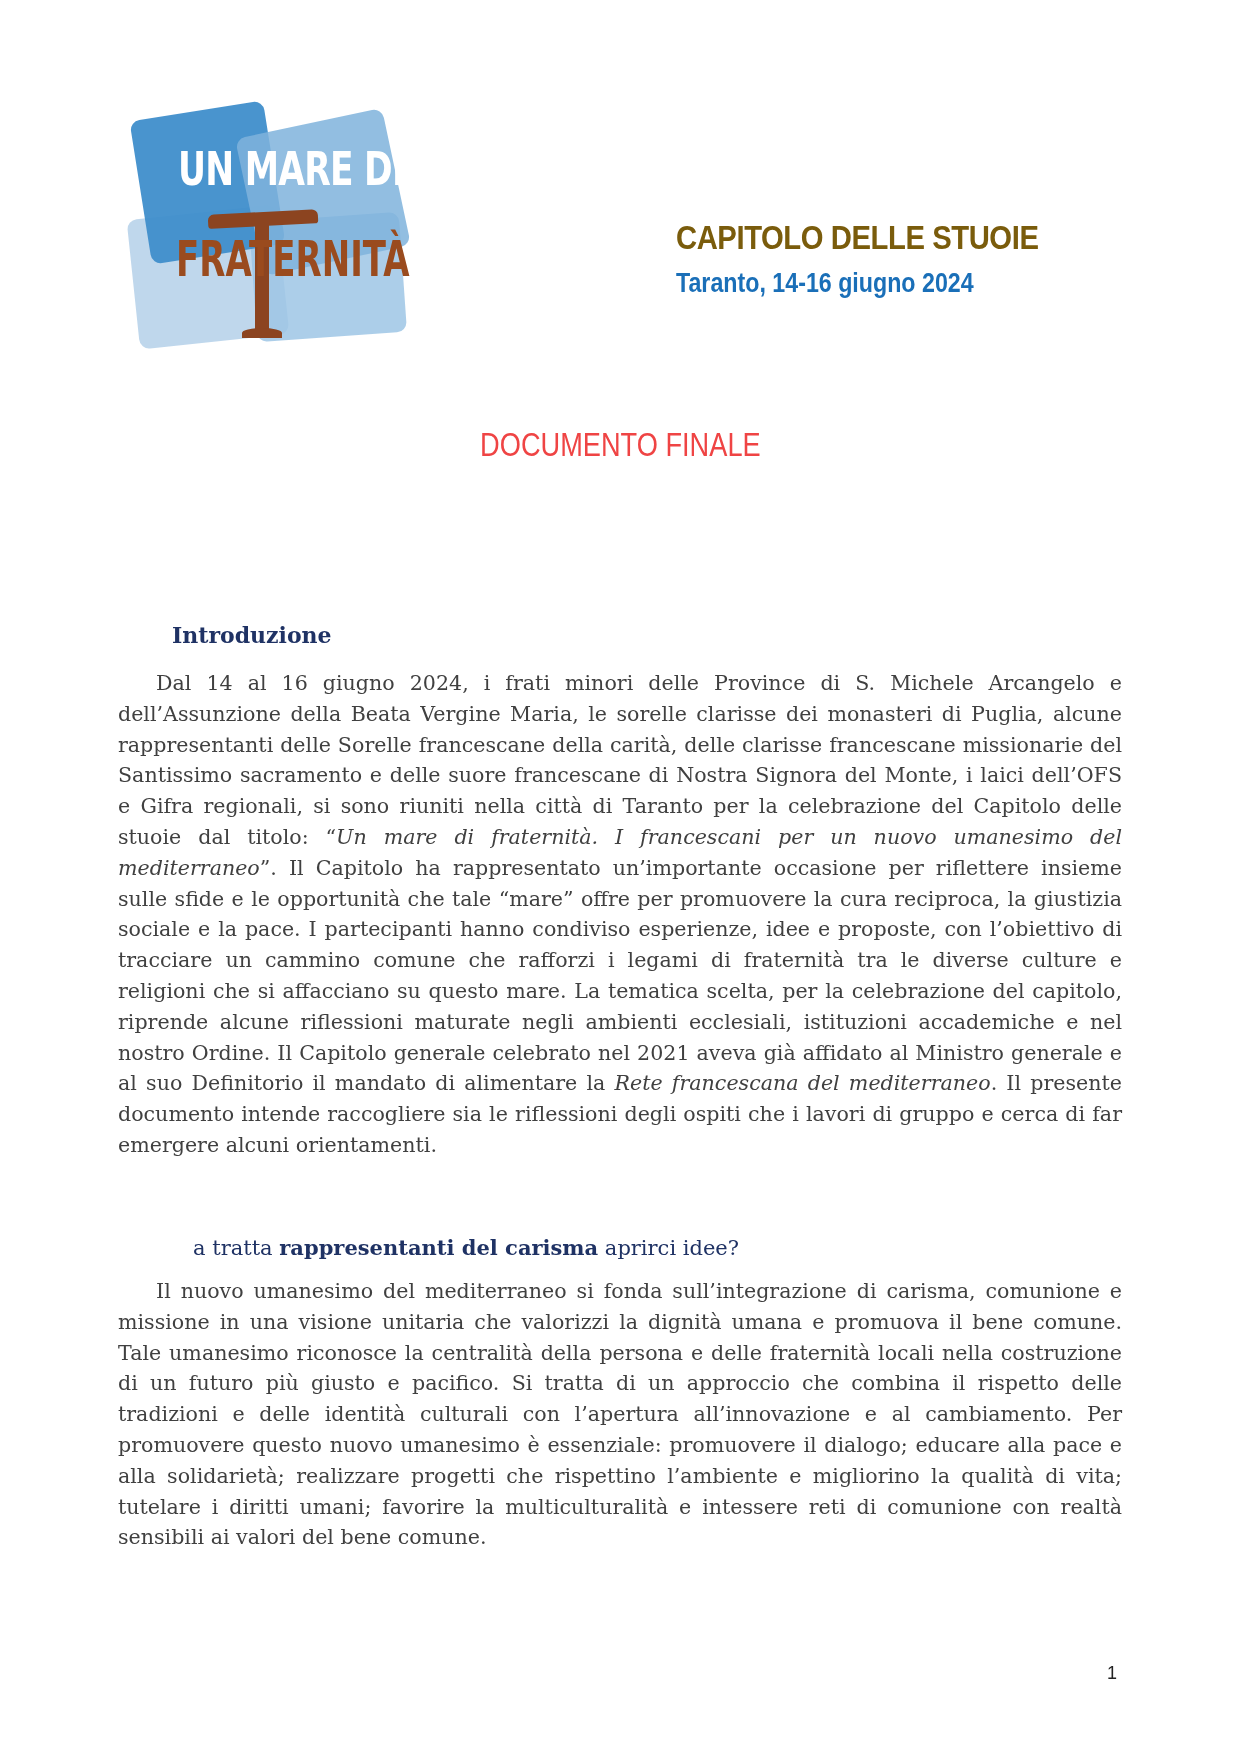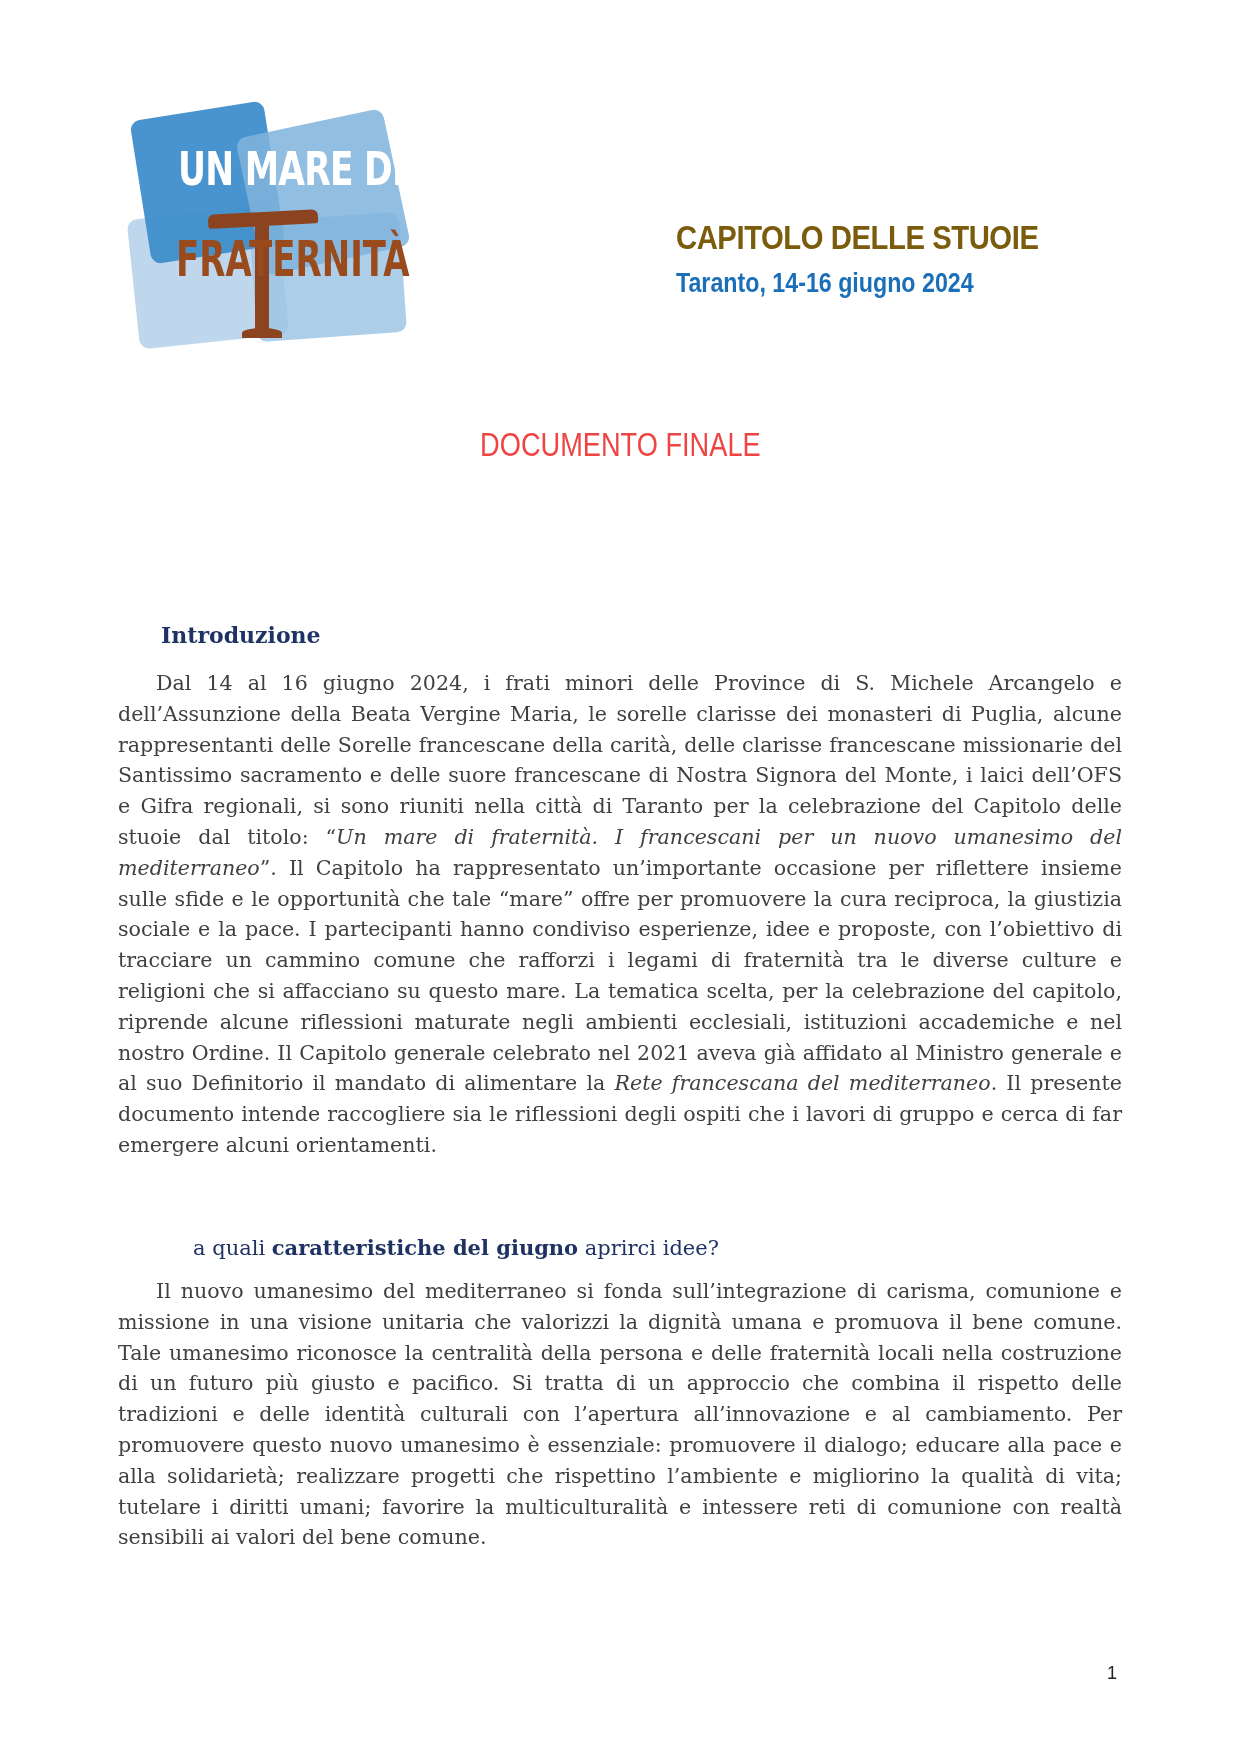--- a/index.html
+++ b/index.html
@@ -18,21 +18,21 @@
   .logo .tau-bar { position: absolute; left: 80px; top: 120px; width: 110px; height: 14px; background: #8c4420; border-radius: 6px 6px 3px 3px; transform: rotate(-3deg); }
   .logo .tau-stem { position: absolute; left: 127px; top: 125px; width: 14px; height: 120px; background: #8c4420; }
   .logo .tau-foot { position: absolute; left: 114px; top: 236px; width: 40px; height: 10px; background: #8c4420; border-radius: 50% 50% 0 0; }
 
   
   .hdr-title { position: absolute; left: 676px; top: 218px; font-family: "Liberation Sans", sans-serif; font-weight: bold; font-size: 34px; color: #7a5c0c; transform: scaleX(0.86); transform-origin: left top; white-space: nowrap; letter-spacing: -0.5px; }
   .hdr-sub { position: absolute; left: 676px; top: 268px; font-family: "Liberation Sans", sans-serif; font-weight: bold; font-size: 27px; color: #1a6fb8; transform: scaleX(0.86); transform-origin: left top; white-space: nowrap; }
 
   .doc-title { position: absolute; left: 0; width: 1240px; top: 425px; text-align: center; font-family: "Liberation Sans", sans-serif; font-size: 34px; color: #ef4444; }
   .doc-title span { display: inline-block; transform: scaleX(0.8); }
-  .h-intro { position: absolute; left: 161px; top: 622px; font-family: "DejaVu Serif", serif; font-weight: bold; font-size: 22px; color: #1f3264; }
+  .h-intro { position: absolute; left: 172px; top: 622px; font-family: "DejaVu Serif", serif; font-weight: bold; font-size: 22px; color: #1f3264; }
   .para { position: absolute; left: 118px; width: 1004px; font-family: "DejaVu Serif", serif; font-size: 20.6px; line-height: 30.8px; color: #404040; text-align: justify; }
   .para .ind { display: inline-block; width: 38px; }
   .p1 { top: 668px; }
   .p2 { top: 1276px; }
 
   .sec { position: absolute; left: 155px; top: 1233px; font-family: "DejaVu Serif", serif; color: #1f3264; font-size: 21px; line-height: 30px; }
   .sec .num { display: inline-block; width: 38px; font-weight: bold; }
   .sec .bold { font-weight: bold; }
   .sec .line2 { padding-left: 38px; }
 
@@ -58,19 +58,19 @@
   <div class="hdr-title">CAPITOLO DELLE STUOIE</div>
   <div class="hdr-sub">Taranto, 14-16 giugno 2024</div>
 
   <div class="doc-title"><span>DOCUMENTO FINALE</span></div>
 
   <div class="h-intro">Introduzione</div>
 
   <div class="para p1"><span class="ind"></span><span>Dal 14 al 16 giugno 2024, i frati minori delle Province di S. Michele Arcangelo e dell’Assunzione della Beata Vergine Maria, le sorelle clarisse dei monasteri di Puglia, alcune rappresentanti delle Sorelle francescane della carità, delle clarisse francescane missionarie del Santissimo sacramento e delle suore francescane di Nostra Signora del Monte, i laici dell’OFS e Gifra regionali, si sono riuniti nella città di Taranto per la celebrazione del Capitolo delle stuoie dal titolo: “</span><em>Un mare di fraternità. I francescani per un nuovo umanesimo del mediterraneo</em><span>”. Il Capitolo ha rappresentato un’importante occasione per riflettere insieme sulle sfide e le opportunità che tale “mare” offre per promuovere la cura reciproca, la giustizia sociale e la pace. I partecipanti hanno condiviso esperienze, idee e proposte, con l’obiettivo di tracciare un cammino comune che rafforzi i legami di fraternità tra le diverse culture e religioni che si affacciano su questo mare. La tematica scelta, per la celebrazione del capitolo, riprende alcune riflessioni maturate negli ambienti ecclesiali, istituzioni accademiche e nel nostro Ordine. Il Capitolo generale celebrato nel 2021 aveva già affidato al Ministro generale e al suo Definitorio il mandato di alimentare la </span><em>Rete francescana del mediterraneo</em><span>. Il presente documento intende raccogliere sia le riflessioni degli ospiti che i lavori di gruppo e cerca di far emergere alcuni orientamenti.</span></div>
 
   <div class="sec">
-    <div class="line2"><span>a quali </span><span class="bold">caratteristiche del giugno</span><span> aprirci idee?</span></div>
+    <div class="line2"><span>a tratta </span><span class="bold">rappresentanti del carisma</span><span> aprirci idee?</span></div>
   </div>
 
   <div class="para p2"><span class="ind"></span><span>Il nuovo umanesimo del mediterraneo si fonda sull’integrazione di carisma, comunione e missione in una visione unitaria che valorizzi la dignità umana e promuova il bene comune. Tale umanesimo riconosce la centralità della persona e delle fraternità locali nella costruzione di un futuro più giusto e pacifico. Si tratta di un approccio che combina il rispetto delle tradizioni e delle identità culturali con l’apertura all’innovazione e al cambiamento. Per promuovere questo nuovo umanesimo è essenziale: promuovere il dialogo; educare alla pace e alla solidarietà; realizzare progetti che rispettino l’ambiente e migliorino la qualità di vita; tutelare i diritti umani; favorire la multiculturalità e intessere reti di comunione con realtà sensibili ai valori del bene comune.</span></div>
 
   <div class="pagenum">1</div>
 </div>
 
 </body></html>

